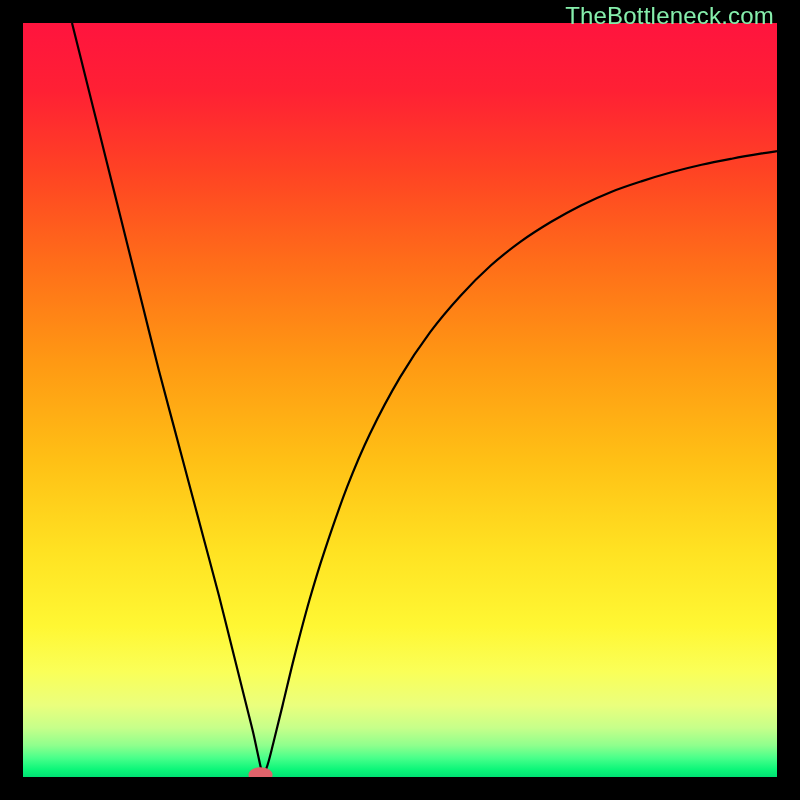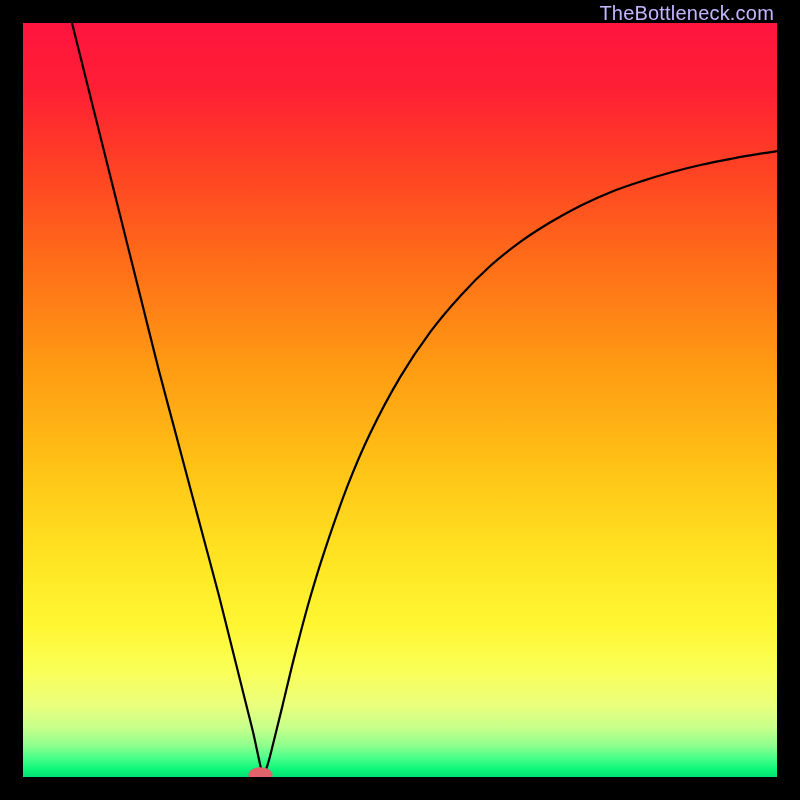--- a/index.html
+++ b/index.html
@@ -23,22 +23,22 @@
     position: absolute;
     left: 0;
     top: 0;
     width: 754px;
     height: 754px;
   }
   .watermark {
     position: absolute;
     top: 2px;
     right: 26px;
-    color: #c4b5fd;
-    font-size: 20px;
+    color: #86efac;
+    font-size: 24px;
     font-weight: 500;
     letter-spacing: 0.2px;
     user-select: none;
   }
   svg { display: block; }
 </style>
 </head>
 <body>
 
 <div class="frame">

